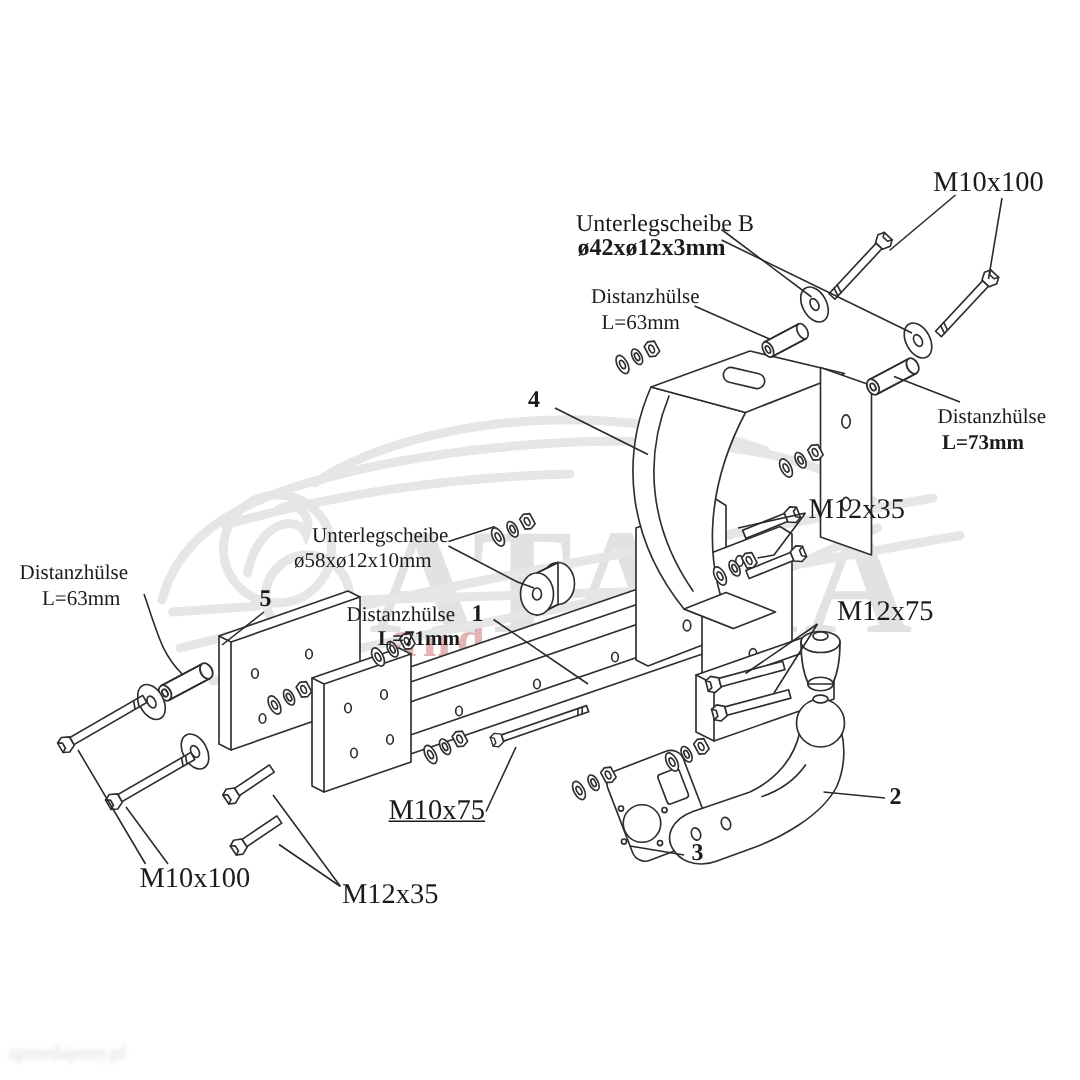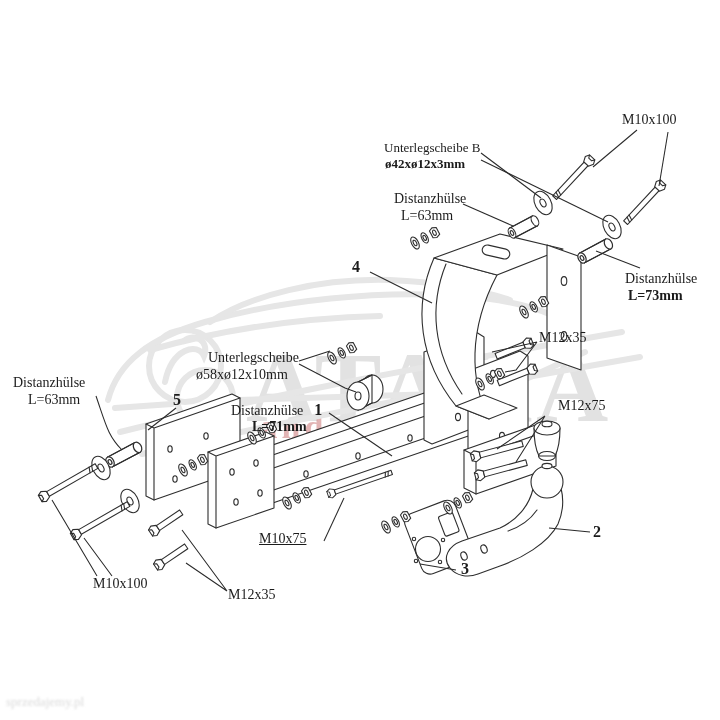--- a/index.html
+++ b/index.html
@@ -12,21 +12,21 @@
           color:rgba(203,118,118,0.55);letter-spacing:4px;word-spacing:18px;white-space:nowrap;}
   .wm-corner{position:absolute;left:6px;top:694px;font-size:13px;color:#d9d9d9;
              filter:blur(1.3px);white-space:nowrap;}
   svg.draw{position:absolute;left:0;top:0;}
   .ink{stroke:#2e2e2e;fill:none;stroke-width:1.1;stroke-linecap:round;stroke-linejoin:round;}
   .wf{fill:#ffffff;stroke:#2e2e2e;stroke-width:1.1;stroke-linejoin:round;}
   .car{stroke:#e6e6e6;fill:none;stroke-width:6;stroke-linecap:round;}
   .lead{stroke:#2a2a2a;fill:none;stroke-width:1.05;}
   
   .lbl{position:absolute;color:#1b1b1b;white-space:nowrap;font-size:14px;line-height:1.1;}
-  .s15{font-size:14px;} .s13{font-size:13px;}
+  .s15{font-size:19px;} .s13{font-size:16px;}
   .num{font-weight:bold;font-size:16px;}
   .row{display:flex;gap:11px;align-items:baseline;}
 </style>
 </head>
 <body>
 
 <div class="canvas">
 
   <div class="wm-brand">ATAKA</div>
   <div class="wm-red">rack and travel</div>

